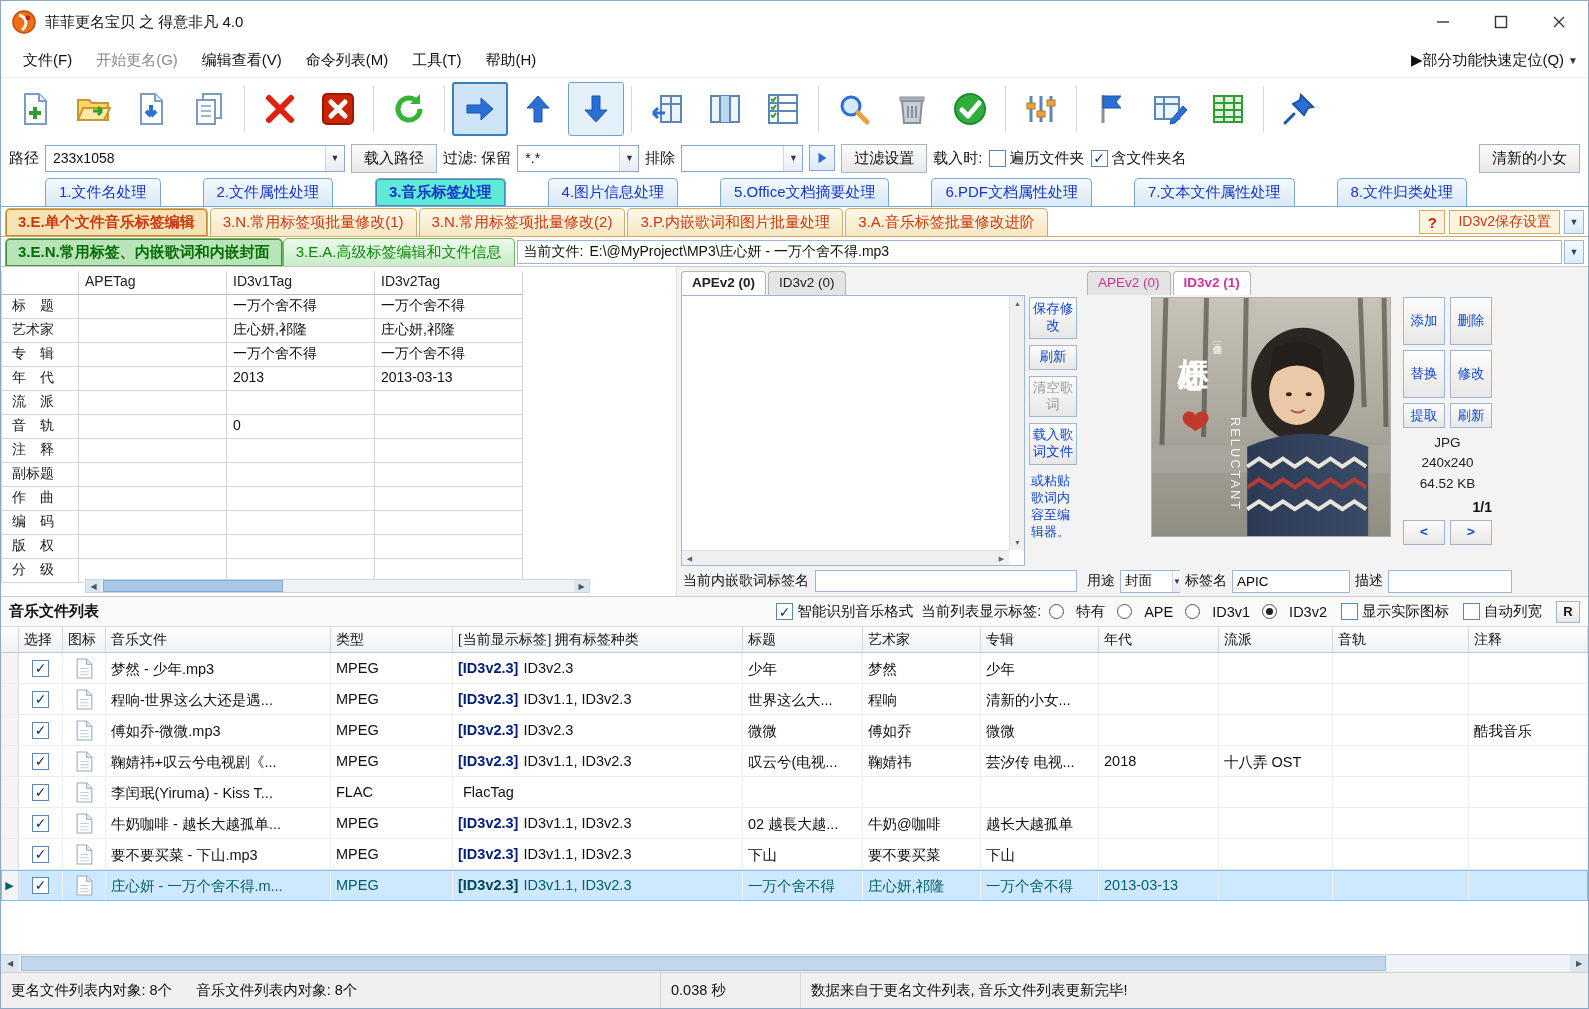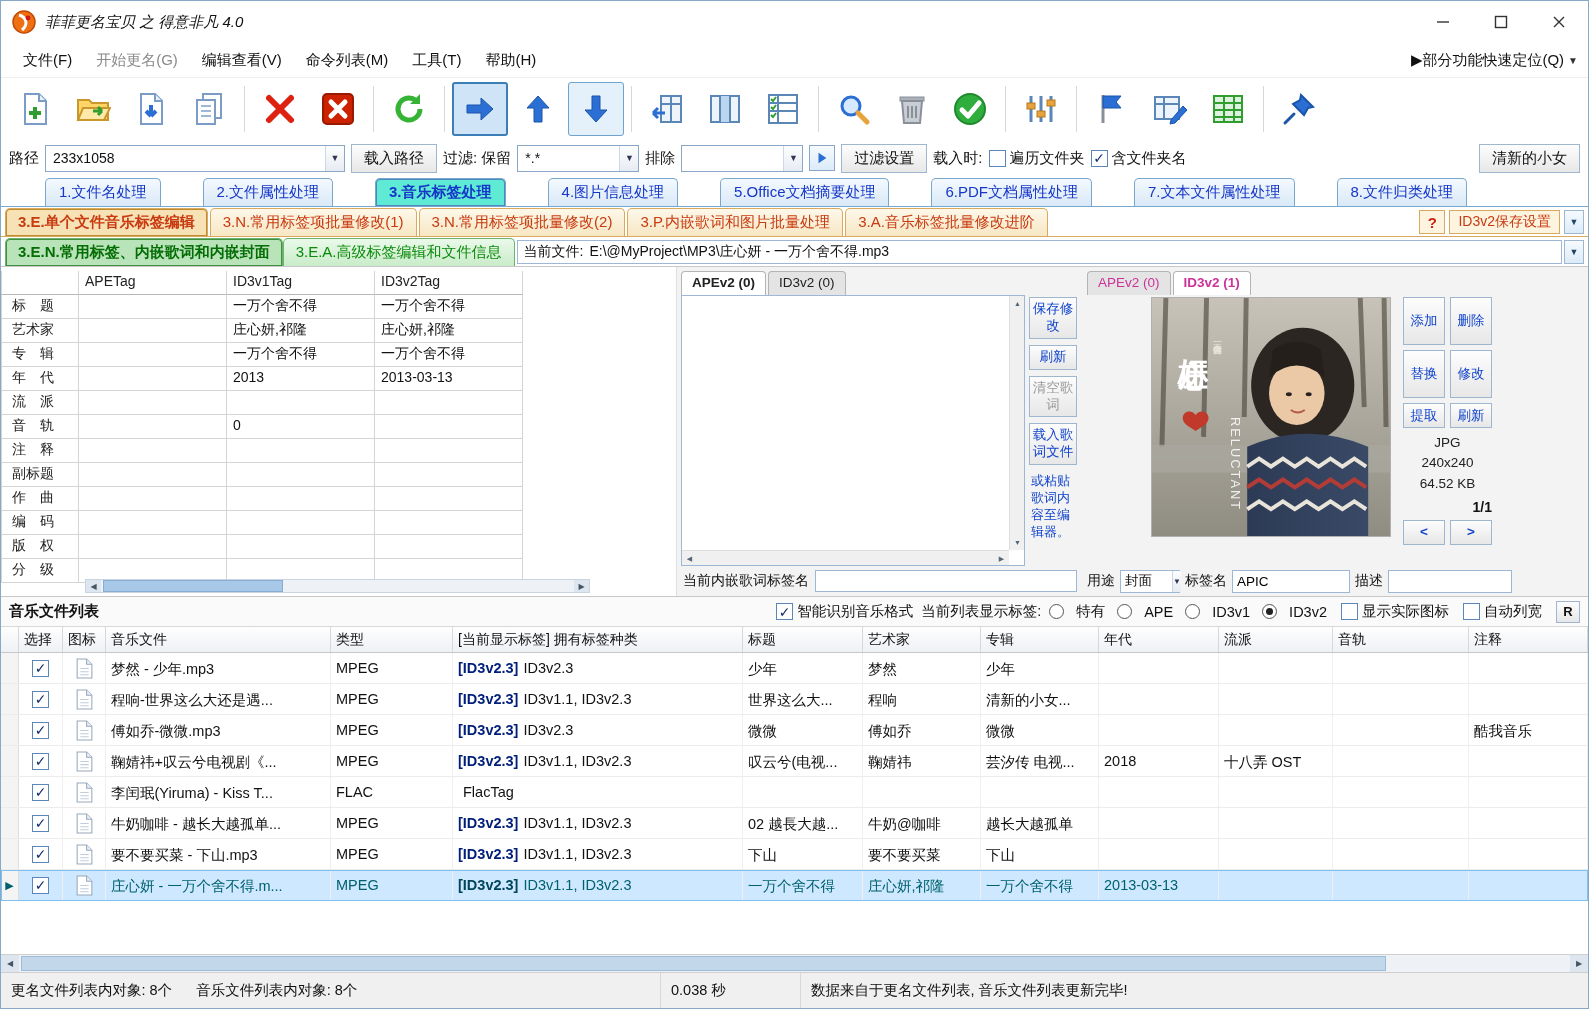--- a/index.html
+++ b/index.html
@@ -12,21 +12,21 @@
   }
   *{box-sizing:border-box;}
   html,body{margin:0;padding:0;}
   body{
     width:1589px;height:1009px;overflow:hidden;background:#fff;
     font-family:"Liberation Sans","DejaVu Sans",sans-serif;font-size:14px;color:#111;
   }
   .window{width:1589px;height:1009px;border:1px solid #88a8c8;display:flex;flex-direction:column;background:#fff;}
 
   
-  .titlebar{height:42px;display:flex;align-items:center;padding:0 0 0 10px;background:#fff;flex:none;font-style:italic;}
+  .titlebar{height:42px;display:flex;align-items:center;padding:0 0 0 10px;background:#fff;flex:none;}
   .titlebar .ttl{font-size:15px;margin-left:8px;}
   .wctrls{margin-left:auto;display:flex;height:100%;}
   .wbtn{width:58px;height:100%;display:flex;align-items:center;justify-content:center;}
   .wbtn svg{width:14px;height:14px;}
 
   
   .menubar{height:34px;display:flex;align-items:center;padding:0 10px;flex:none;background:#fff;}
   .mitem{padding:5px 12px;font-size:15px;}
   .mitem.dim{color:#8a8a8a;}
   .quick{margin-left:auto;font-size:15px;display:flex;align-items:center;gap:4px;}
@@ -139,21 +139,21 @@
   .listbar .ttl2{font-weight:bold;font-size:15px;}
   .radio{display:flex;align-items:center;gap:12px;white-space:nowrap;}
   .rdot{width:15px;height:15px;border:1px solid #555;border-radius:50%;background:#fff;position:relative;flex:none;}
   .radio.on .rdot::after{content:"";position:absolute;left:3px;top:3px;width:7px;height:7px;border-radius:50%;background:#222;}
   .rbtn{margin-left:6px;width:24px;height:22px;border:1px solid #9fb6cf;background:linear-gradient(#fdfdfd,#e7e7e7);
         display:flex;align-items:center;justify-content:center;font-weight:bold;font-size:13px;}
 
   
   .list-region{flex:1;display:flex;flex-direction:column;min-height:0;background:#fff;}
   .lgrid{display:grid;grid-template-columns:18px 44px 43px 225px 122px 290px 120px 118px 118px 120px 114px 136px 1fr;}
-  .lhead{flex:none;height:26px;background:linear-gradient(#fefefe,#eef1f5);border-bottom:1px solid #c8c8c8;}
+  .lhead{flex:none;height:26px;background:linear-gradient(#fefefe,#eef1f5);border-bottom:1px solid #c8c8c8;font-family:Liberation Serif, serif;}
   .lhead .hc{border-right:1px solid #d8d8d8;padding:4px 5px;font-size:14px;white-space:nowrap;overflow:hidden;}
   .lrow{height:31px;border-bottom:1px solid #ececec;position:relative;}
   .lc{border-right:1px solid #efefef;padding:6px 5px;font-size:14.5px;white-space:nowrap;overflow:hidden;display:flex;align-items:center;}
   .lc.t{display:block;padding-top:7px;}
   .lc b{margin-right:5px;color:#001f7a;}
   .lc.ptr{padding:0;justify-content:center;background:#f4f4f4;border-right:1px solid #ddd;}
   .lc.ptr span{visibility:hidden;font-size:11px;}
   .lrow.selected .lc.ptr span{visibility:visible;}
   .lc.chkc{justify-content:center;}
   .lc.iconc{justify-content:center;}

